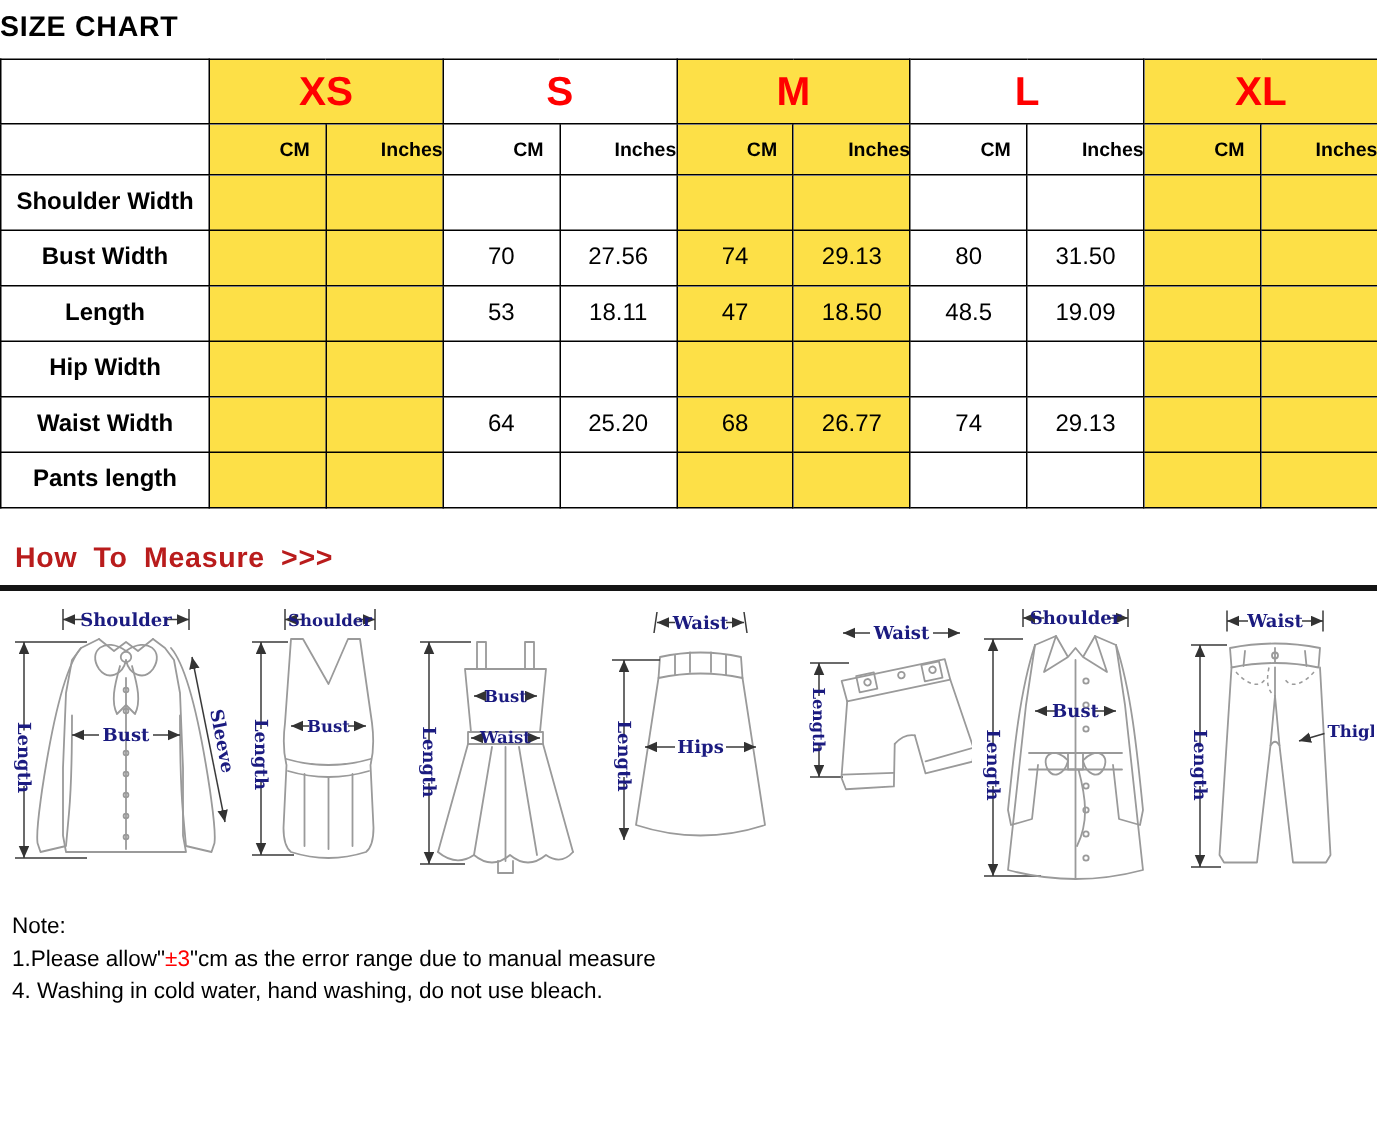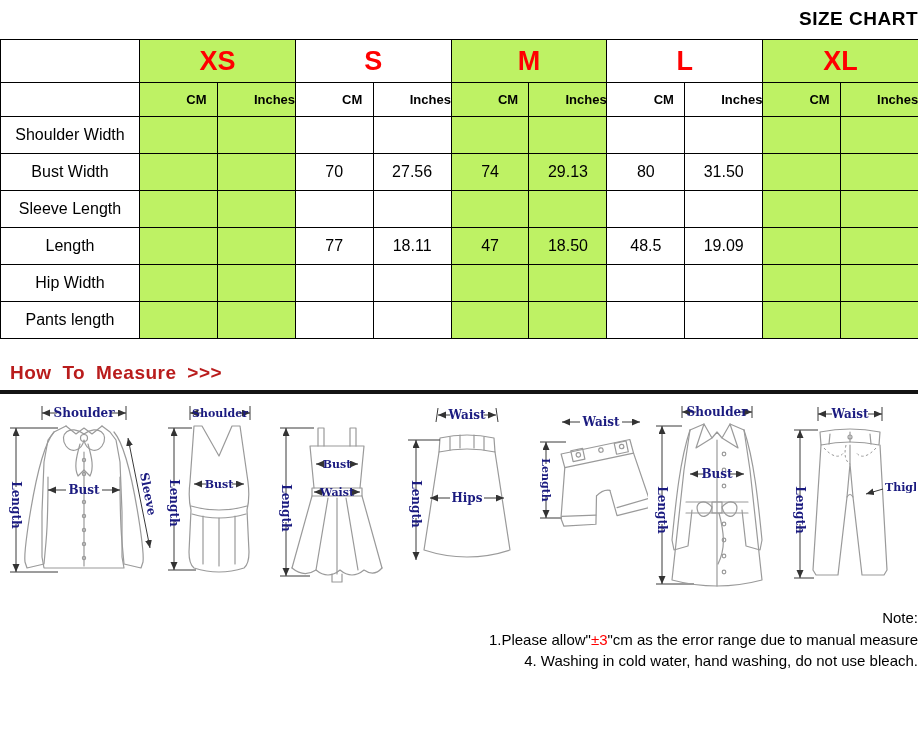--- a/index.html
+++ b/index.html
@@ -2,51 +2,51 @@
 <html><head>
 <meta charset="utf-8">
 <style>
   html,body{margin:0;padding:0;}
   body{
     width:918px;height:752px;background:#fff;color:#000;
     font-family:"Liberation Sans",sans-serif;overflow:hidden;
   }
   
   .title{
-    text-align:right;font-size:19px;font-weight:bold;letter-spacing:.5px;
+    text-align:left;font-size:19px;font-weight:bold;letter-spacing:.5px;
     padding:8px 0 9px;
   }
   
   table.size-table{border-collapse:collapse;table-layout:fixed;width:918px;}
   table.size-table td{border:1px solid #000;text-align:center;vertical-align:middle;padding:0;overflow:hidden;}
   col.c-label{width:139px;}
   col.c-size{width:77.9px;}
-  td.shade{background:#bef264;}
+  td.shade{background:#fde047;}
   tr.size-row td{height:42px;}
   td.size-head{color:#ff0000;font-size:27px;font-weight:bold;}
   tr.unit-row td{height:33px;font-size:13px;font-weight:bold;padding-left:36px;}
   tbody.meas td{height:36px;font-size:16px;}
-  td.label-cell{font-size:14px;}
+  td.label-cell{font-size:14px;font-weight:bold;}
   
   .measure-heading{
     margin-top:23px;padding-left:10px;margin-bottom:6px;
     font-size:19px;font-weight:bold;color:#b91c1c;word-spacing:5px;letter-spacing:.5px;
   }
   .divider{height:4px;background:#141414;}
   
   .figures{display:flex;justify-content:space-between;align-items:flex-end;padding:8px 2px 0;}
   .figures svg{display:block;}
   .g{stroke:#9a9a9a;fill:none;stroke-width:1.2;stroke-linejoin:round;stroke-linecap:round;}
   .gd{stroke:#9a9a9a;fill:none;stroke-width:1;stroke-dasharray:2.5 2.5;}
   .dim{stroke:#3a3a3a;fill:none;stroke-width:1;}
   .lbl{font-family:"DejaVu Serif",serif;font-weight:bold;font-size:12px;fill:#1b1b80;}
   .lbl-s{font-family:"DejaVu Serif",serif;font-weight:bold;font-size:11px;fill:#1b1b80;}
   
   .note{margin-top:9px;padding-left:8px;font-size:15px;}
-  .note p{margin:0 0 3px;line-height:18.5px;text-align:right;}
+  .note p{margin:0 0 3px;line-height:18.5px;}
   .red{color:#ff0000;}
 </style>
 </head>
 <body>
 
 <div class="title">SIZE CHART</div>
 
 <table class="size-table">
   <colgroup>
       <col class="c-label">
@@ -105,55 +105,55 @@
       <td>70</td>
       <td>27.56</td>
       <td class="shade">74</td>
       <td class="shade">29.13</td>
       <td>80</td>
       <td>31.50</td>
       <td class="shade"></td>
       <td class="shade"></td>
     </tr>
     <tr>
-      <td class="label-cell">Sleeve Length</td>
-      <td class="shade"></td>
-      <td class="shade"></td>
-      <td></td>
-      <td></td>
-      <td class="shade"></td>
-      <td class="shade"></td>
-      <td></td>
-      <td></td>
-      <td class="shade"></td>
-      <td class="shade"></td>
-    </tr>
-    <tr>
       <td class="label-cell">Length</td>
       <td class="shade"></td>
       <td class="shade"></td>
-      <td>77</td>
+      <td>53</td>
       <td>18.11</td>
       <td class="shade">47</td>
       <td class="shade">18.50</td>
       <td>48.5</td>
       <td>19.09</td>
       <td class="shade"></td>
       <td class="shade"></td>
     </tr>
     <tr>
       <td class="label-cell">Hip Width</td>
       <td class="shade"></td>
       <td class="shade"></td>
       <td></td>
       <td></td>
       <td class="shade"></td>
       <td class="shade"></td>
       <td></td>
       <td></td>
+      <td class="shade"></td>
+      <td class="shade"></td>
+    </tr>
+    <tr>
+      <td class="label-cell">Waist Width</td>
+      <td class="shade"></td>
+      <td class="shade"></td>
+      <td>64</td>
+      <td>25.20</td>
+      <td class="shade">68</td>
+      <td class="shade">26.77</td>
+      <td>74</td>
+      <td>29.13</td>
       <td class="shade"></td>
       <td class="shade"></td>
     </tr>
     <tr>
       <td class="label-cell">Pants length</td>
       <td class="shade"></td>
       <td class="shade"></td>
       <td></td>
       <td></td>
       <td class="shade"></td>

